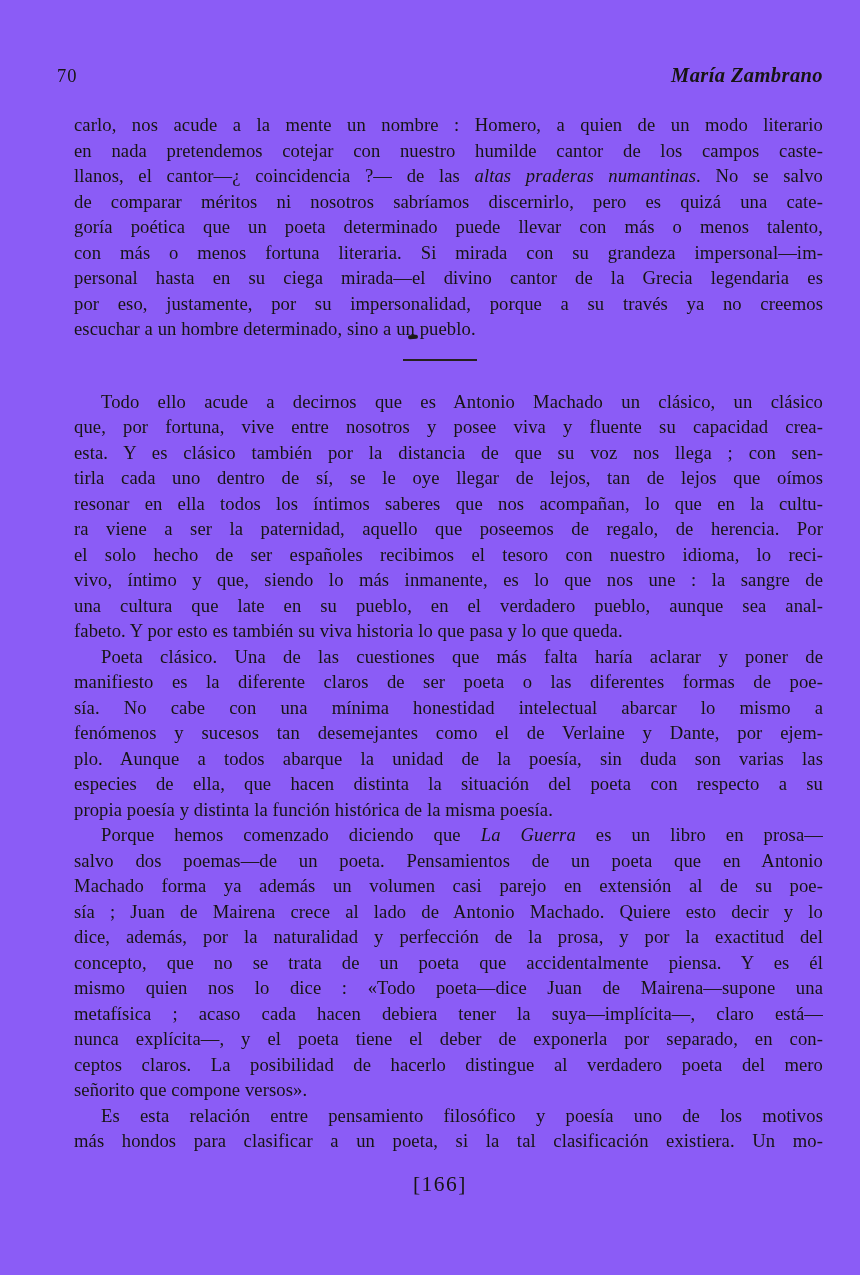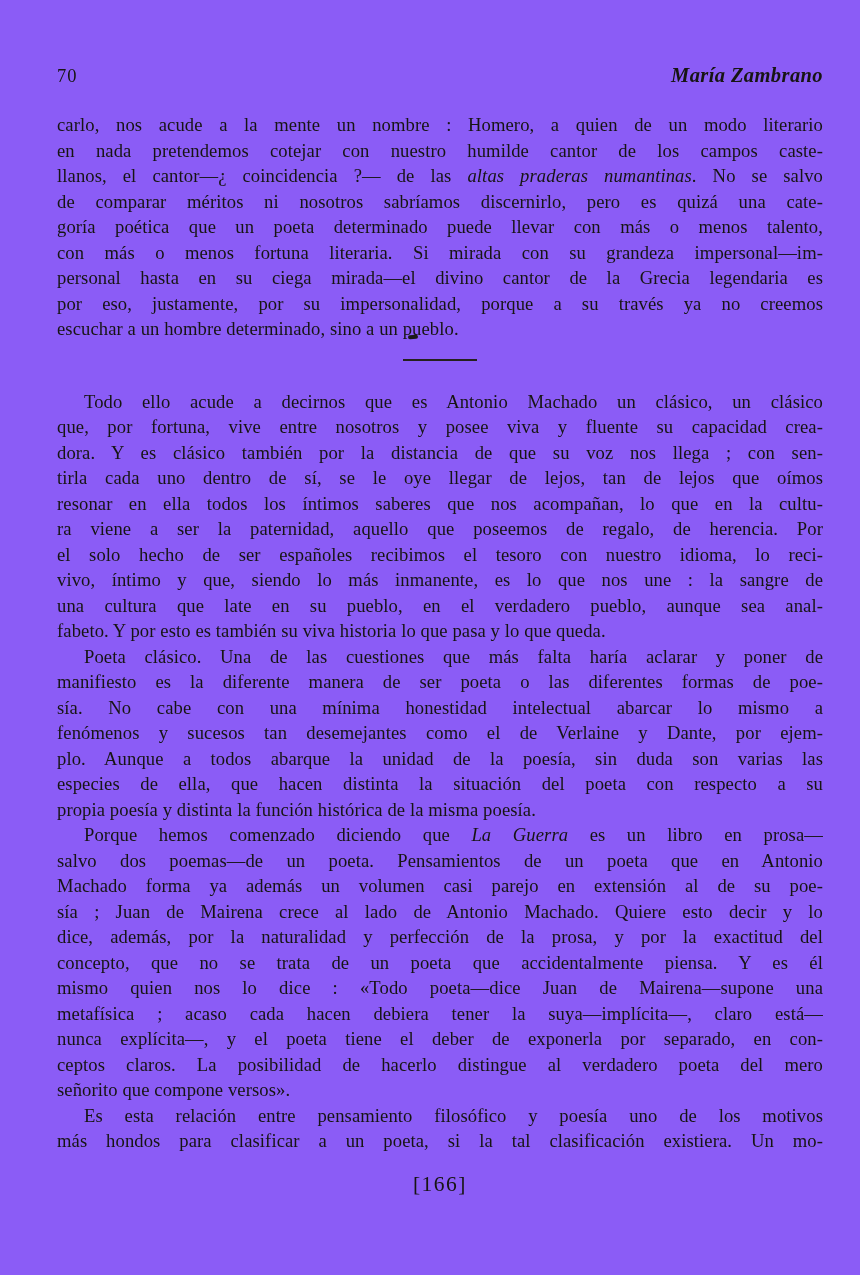--- a/index.html
+++ b/index.html
@@ -21,20 +21,21 @@
   .pagenum{font-size:18.5px;letter-spacing:1px;}
   .running-title{font-size:20.5px;font-weight:bold;font-style:italic;letter-spacing:0.4px;}
   .body{margin-top:20px;}
   .line{
     font-size:18.6px;
     line-height:25.5px;
     letter-spacing:0.1px;
     text-align:justify;
     text-align-last:justify;
     white-space:normal;
+    margin-left:17px;
   }
   .line.final{text-align-last:left;}
   .line.indent{text-indent:27px;}
   .line em{font-style:italic;}
   .divider{
     border:none;
     border-top:2.5px solid #25211e;
     width:74px;
     margin:17px auto 28px auto;
   }
@@ -72,32 +73,32 @@
           <div class="line"><span>goría poética que un poeta determinado puede llevar con más o menos talento,</span></div>
           <div class="line"><span>con más o menos fortuna literaria. Si mirada con su grandeza impersonal—im-</span></div>
           <div class="line"><span>personal hasta en su ciega mirada—el divino cantor de la Grecia legendaria es</span></div>
           <div class="line"><span>por eso, justamente, por su impersonalidad, porque a su través ya no creemos</span></div>
           <div class="line final"><span>escuchar a un hombre determinado, sino a un pueblo.</span></div>
         </div>
         <hr class="divider">
         <div>
           <div class="line indent"><span>Todo ello acude a decirnos que es Antonio Machado un clásico, un clásico</span></div>
           <div class="line"><span>que, por fortuna, vive entre nosotros y posee viva y fluente su capacidad crea-</span></div>
-          <div class="line"><span>dora. Y es clásico también por la distancia de que su voz nos llega ; con sen-</span></div>
+          <div class="line"><span>esta. Y es clásico también por la distancia de que su voz nos llega ; con sen-</span></div>
           <div class="line"><span>tirla cada uno dentro de sí, se le oye llegar de lejos, tan de lejos que oímos</span></div>
           <div class="line"><span>resonar en ella todos los íntimos saberes que nos acompañan, lo que en la cultu-</span></div>
           <div class="line"><span>ra viene a ser la paternidad, aquello que poseemos de regalo, de herencia. Por</span></div>
           <div class="line"><span>el solo hecho de ser españoles recibimos el tesoro con nuestro idioma, lo reci-</span></div>
           <div class="line"><span>vivo, íntimo y que, siendo lo más inmanente, es lo que nos une : la sangre de</span></div>
           <div class="line"><span>una cultura que late en su pueblo, en el verdadero pueblo, aunque sea anal-</span></div>
           <div class="line final"><span>fabeto. Y por esto es también su viva historia lo que pasa y lo que queda.</span></div>
         </div>
         <div>
           <div class="line indent"><span>Poeta clásico. Una de las cuestiones que más falta haría aclarar y poner de</span></div>
-          <div class="line"><span>manifiesto es la diferente manera de ser poeta o las diferentes formas de poe-</span></div>
+          <div class="line"><span>manifiesto es la diferente claros de ser poeta o las diferentes formas de poe-</span></div>
           <div class="line"><span>sía. No cabe con una mínima honestidad intelectual abarcar lo mismo a</span></div>
           <div class="line"><span>fenómenos y sucesos tan desemejantes como el de Verlaine y Dante, por ejem-</span></div>
           <div class="line"><span>plo. Aunque a todos abarque la unidad de la poesía, sin duda son varias las</span></div>
           <div class="line"><span>especies de ella, que hacen distinta la situación del poeta con respecto a su</span></div>
           <div class="line final"><span>propia poesía y distinta la función histórica de la misma poesía.</span></div>
         </div>
         <div>
           <div class="line indent"><span>Porque hemos comenzado diciendo que </span><em>La Guerra</em><span> es un libro en prosa—</span></div>
           <div class="line"><span>salvo dos poemas—de un poeta. Pensamientos de un poeta que en Antonio</span></div>
           <div class="line"><span>Machado forma ya además un volumen casi parejo en extensión al de su poe-</span></div>

